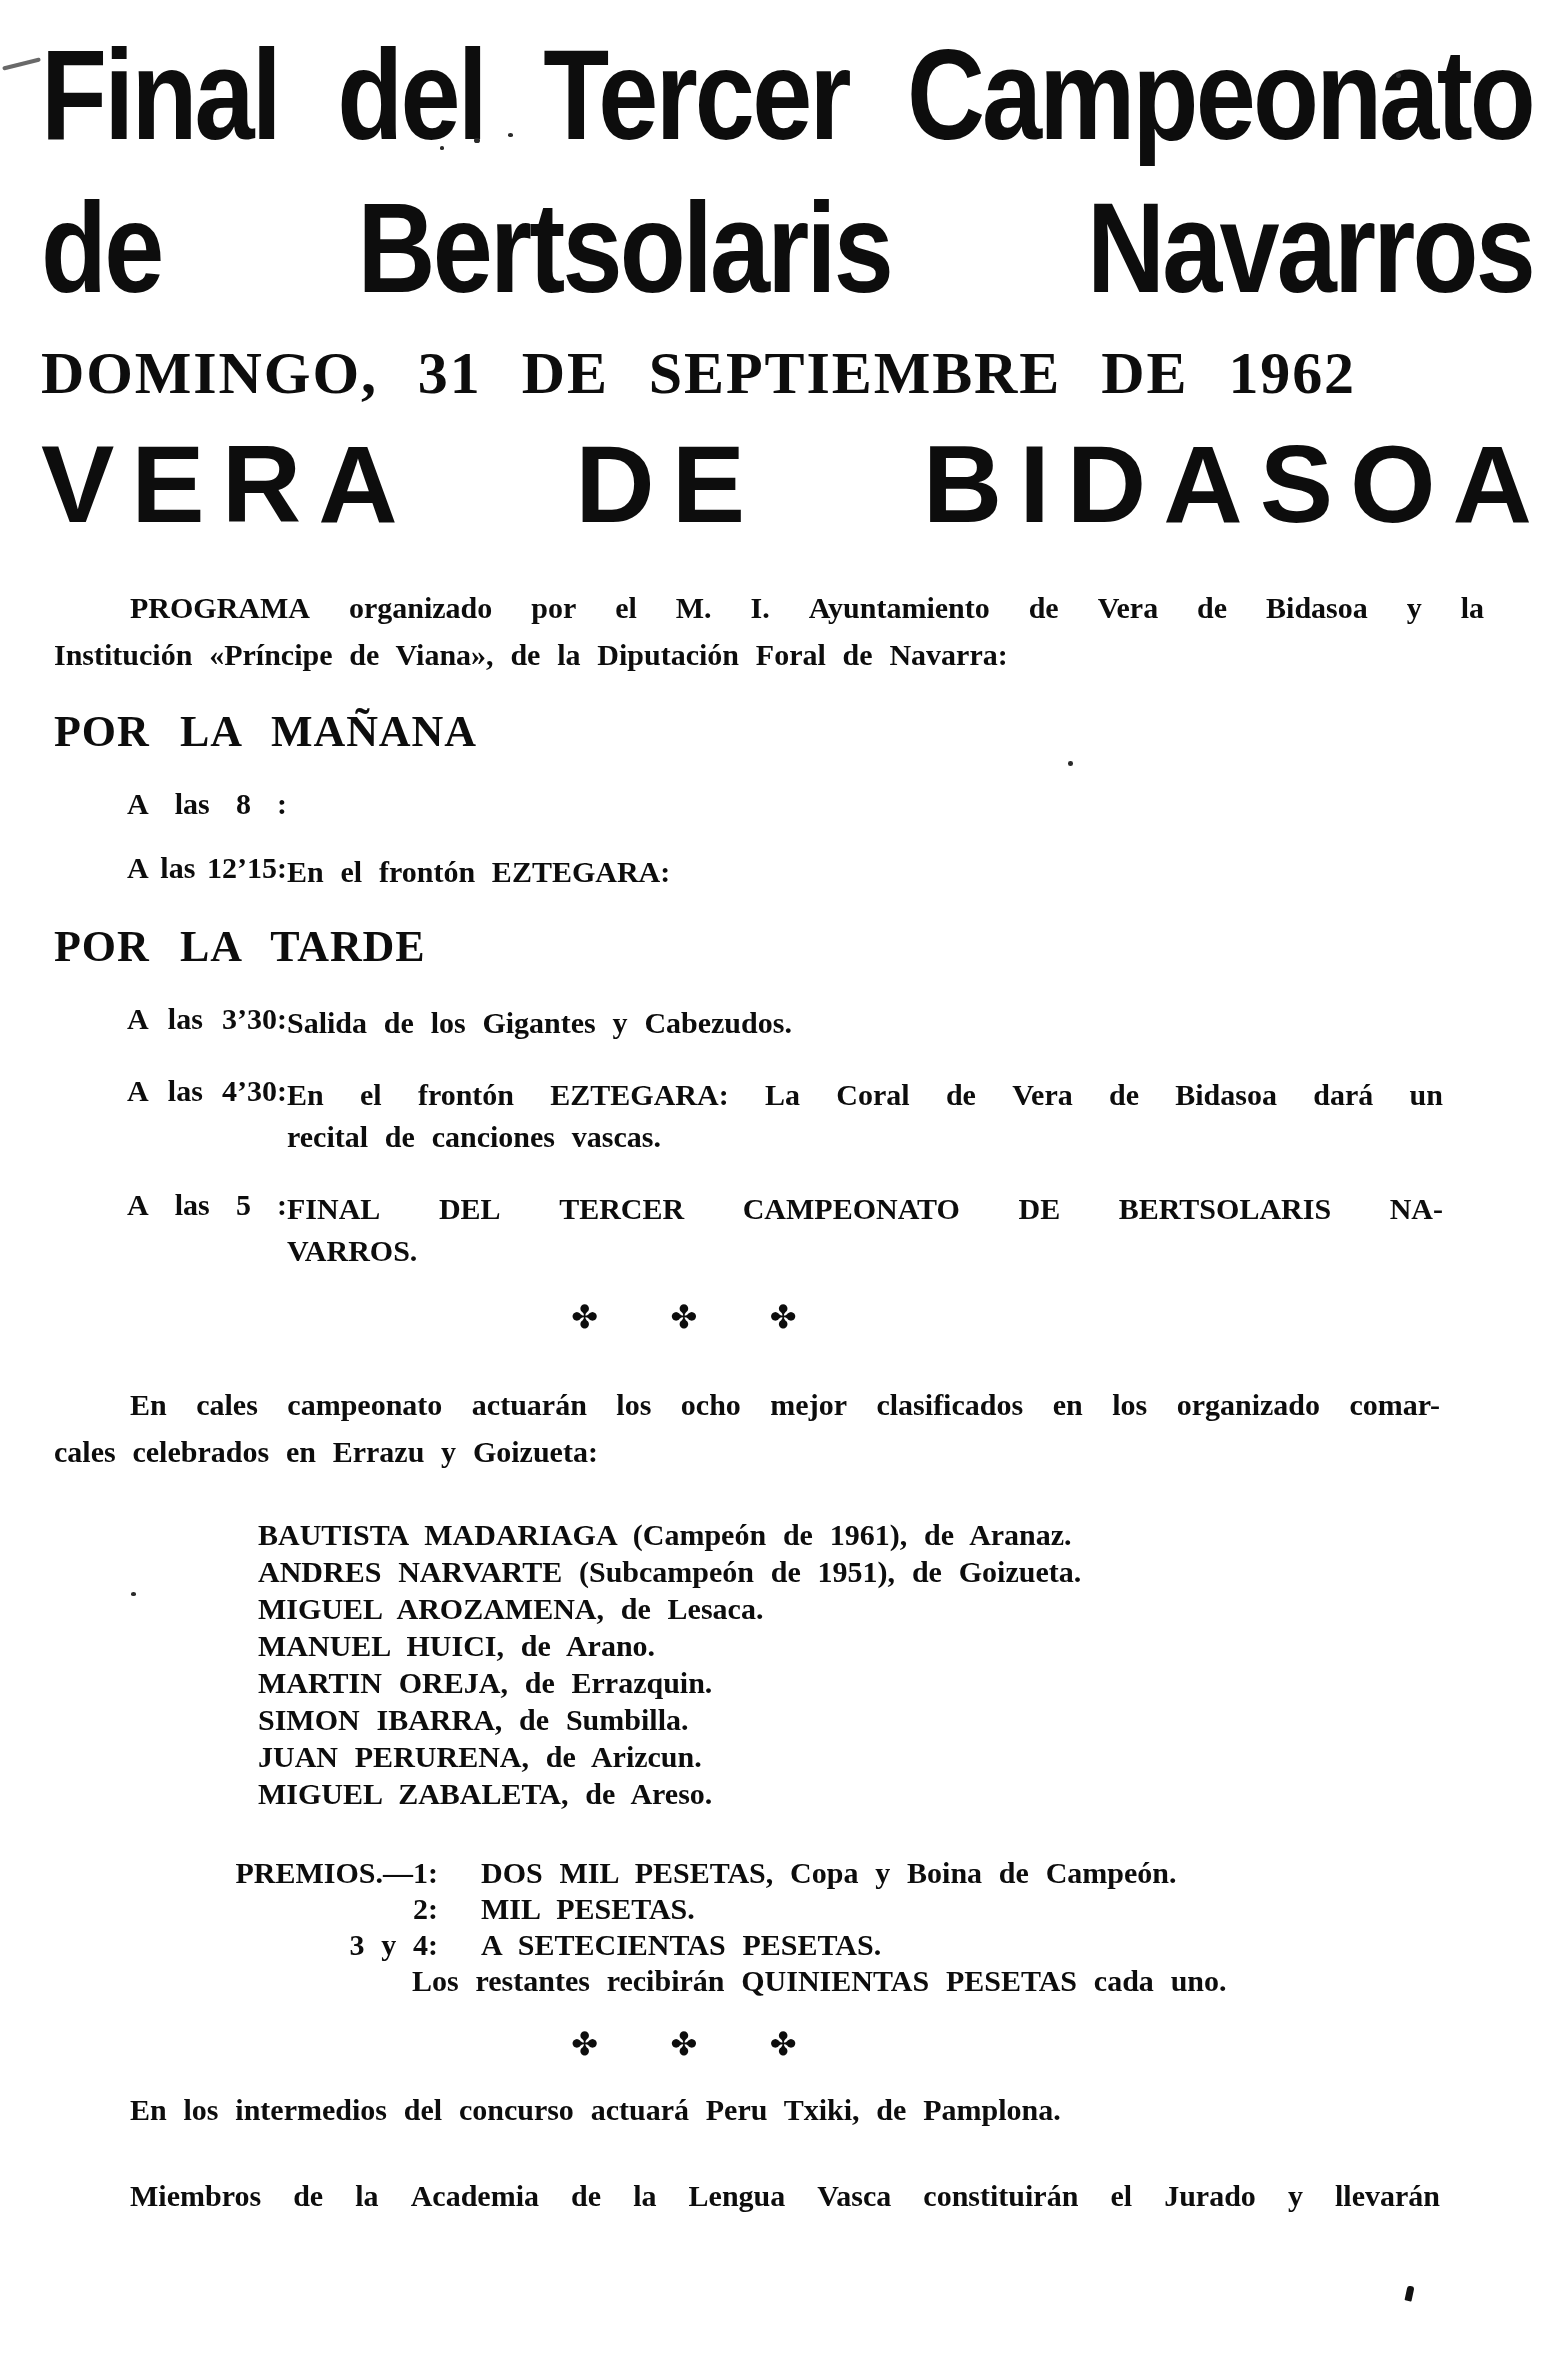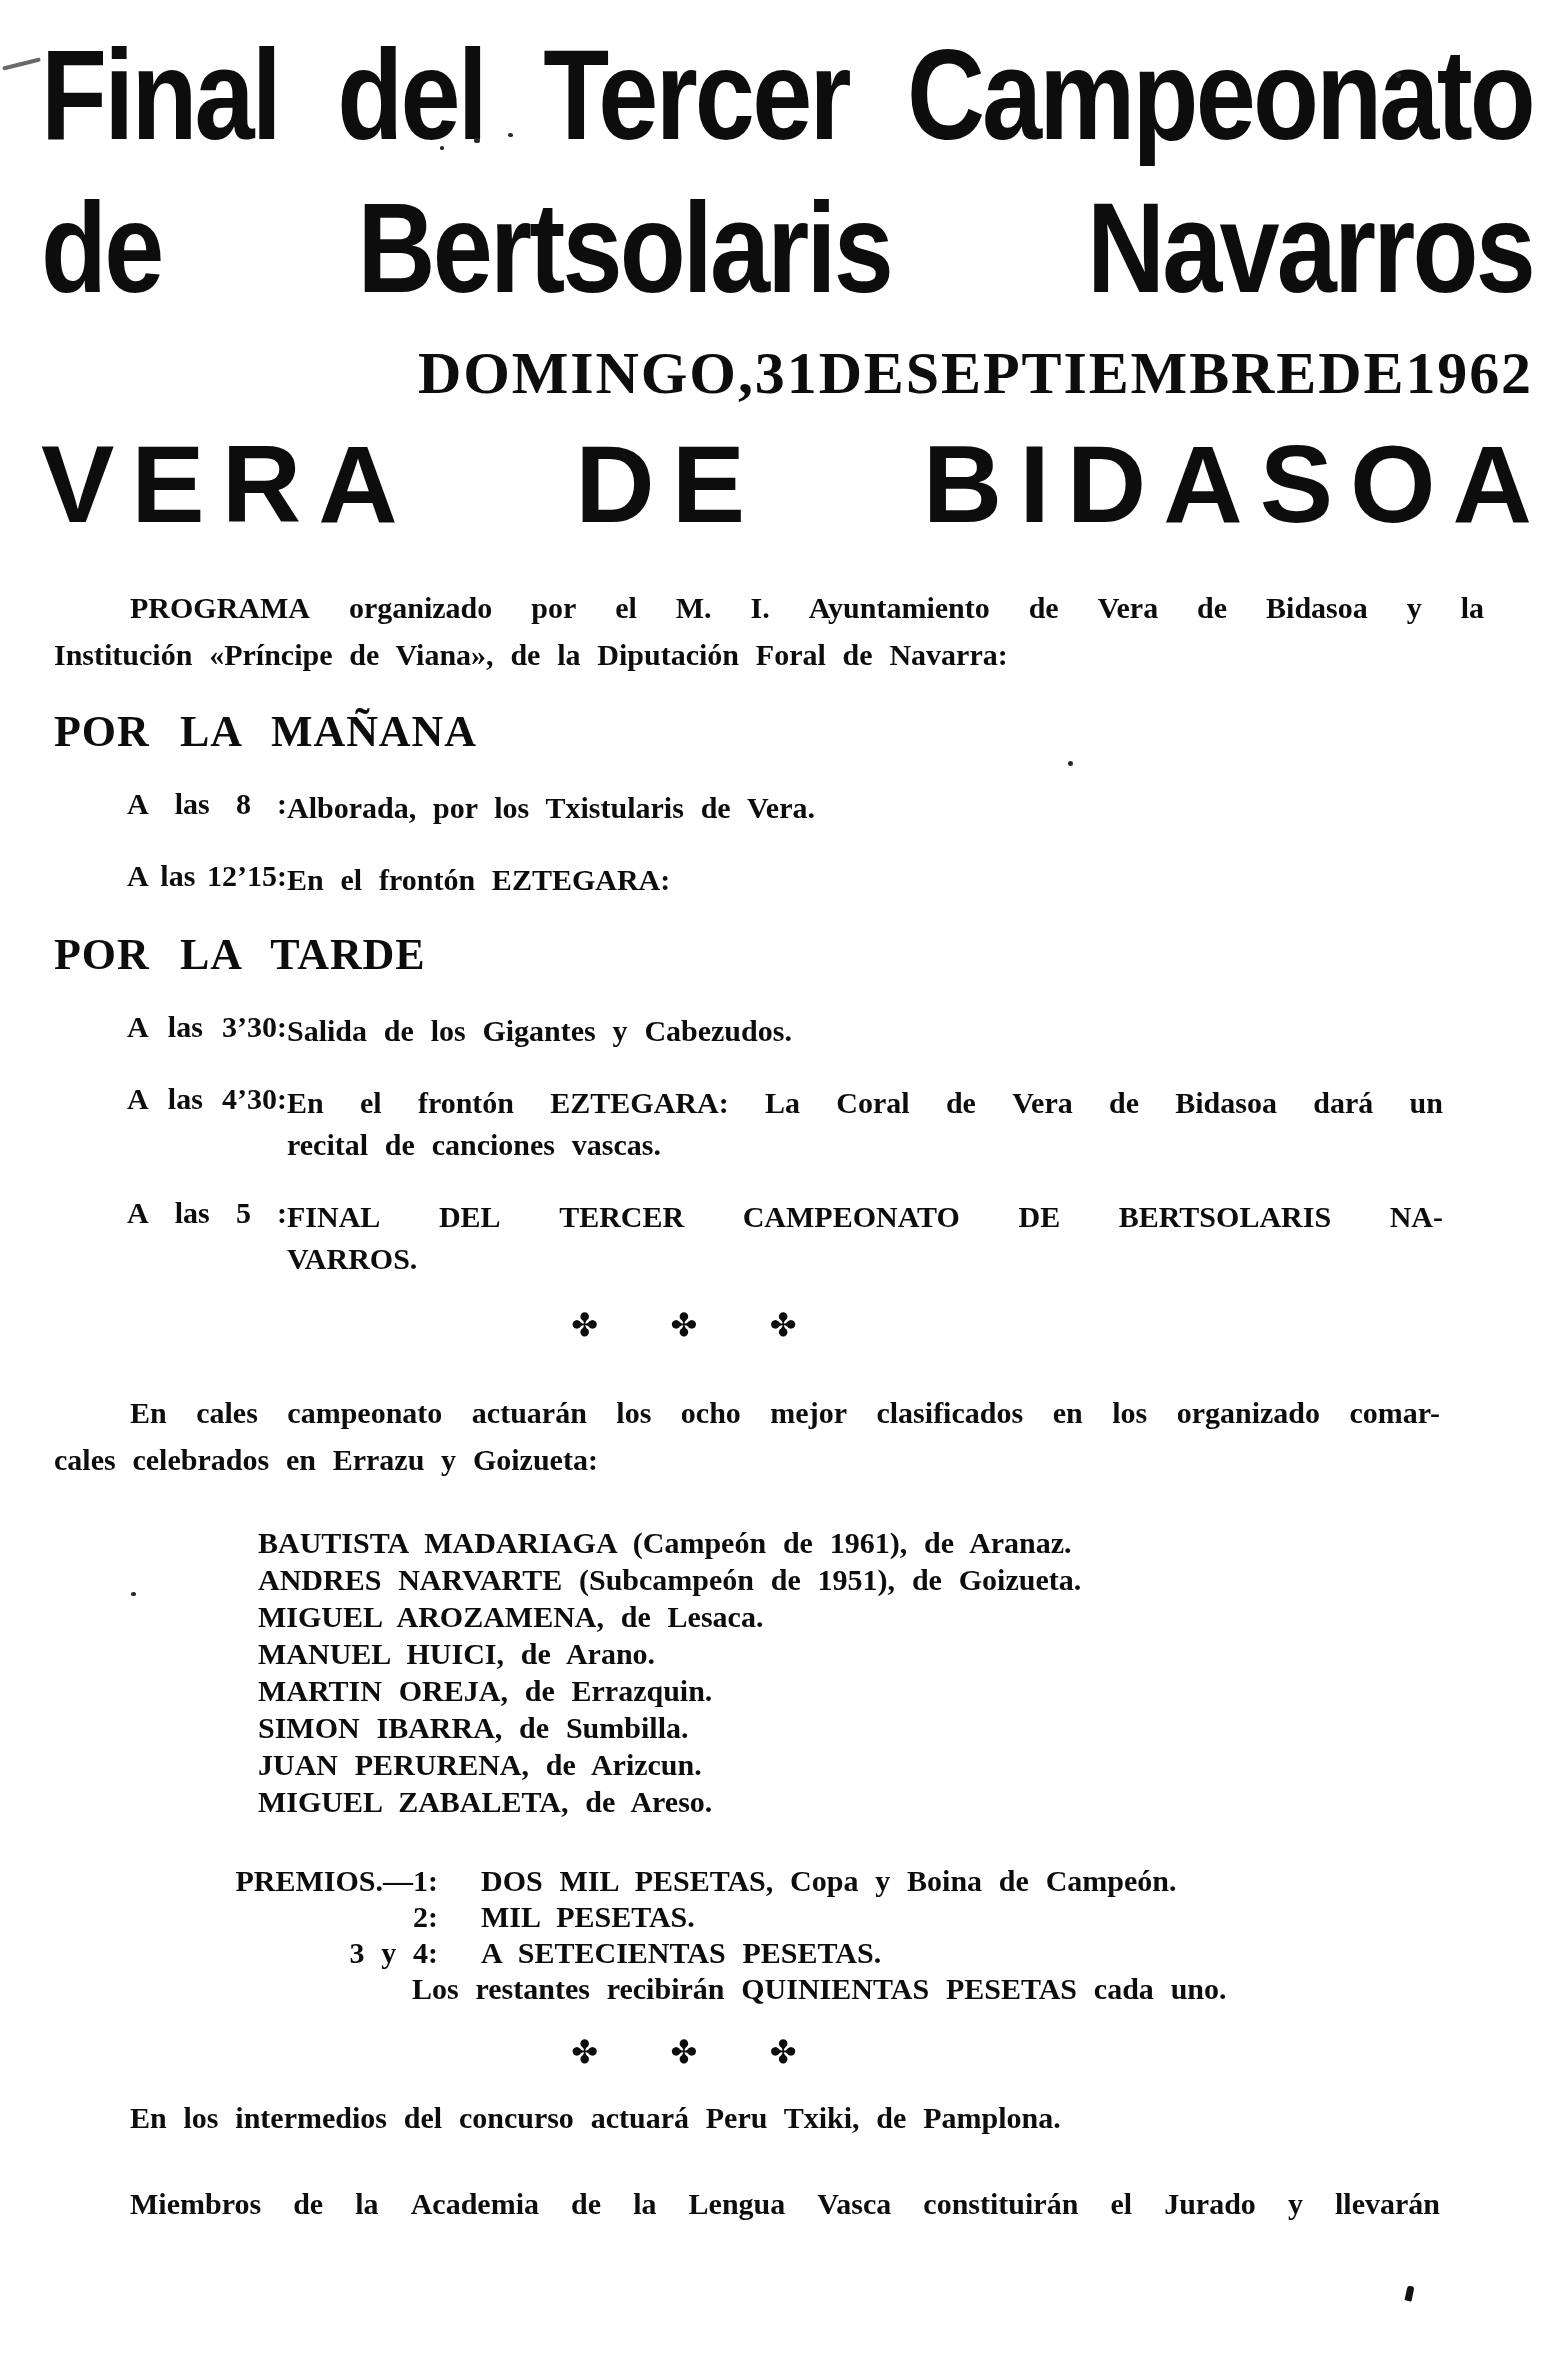--- a/index.html
+++ b/index.html
@@ -75,21 +75,21 @@
       <span>Final</span>
       <span>del</span>
       <span>Tercer</span>
       <span>Campeonato</span>
     </div>
   <div class="title-line l2" style="display: flex; justify-content: space-between; white-space: nowrap;">
       <span>de</span>
       <span>Bertsolaris</span>
       <span>Navarros</span>
     </div>
-  <div class="date-line" style="display: flex; justify-content: flex-end; white-space: nowrap;">
+  <div class="date-line" style="display: flex; justify-content: flex-start; white-space: nowrap; gap: 40px;">
       <span>DOMINGO,</span>
       <span>31</span>
       <span>DE</span>
       <span>SEPTIEMBRE</span>
       <span>DE</span>
       <span>1962</span>
     </div>
   <div class="location-line" style="display: flex; justify-content: space-between; white-space: nowrap;">
       <span>VERA</span>
       <span>DE</span>
@@ -120,24 +120,20 @@
 
   <div class="sec-head">POR LA MAÑANA</div>
 
   <div class="sched">
     <div class="t" style="display: flex; justify-content: space-between; white-space: nowrap;">
         <span>A</span>
         <span>las</span>
         <span>8</span>
         <span>:</span>
       </div>
-    <div class="d">
-      <div>Alborada, por los Txistularis de Vera.</div>
-
-    </div>
   </div>
 
   <div class="sched">
     <div class="t" style="display: flex; justify-content: space-between; white-space: nowrap;">
         <span>A</span>
         <span>las</span>
         <span>12’15:</span>
       </div>
     <div class="d">
       <div>En el frontón EZTEGARA:</div>

